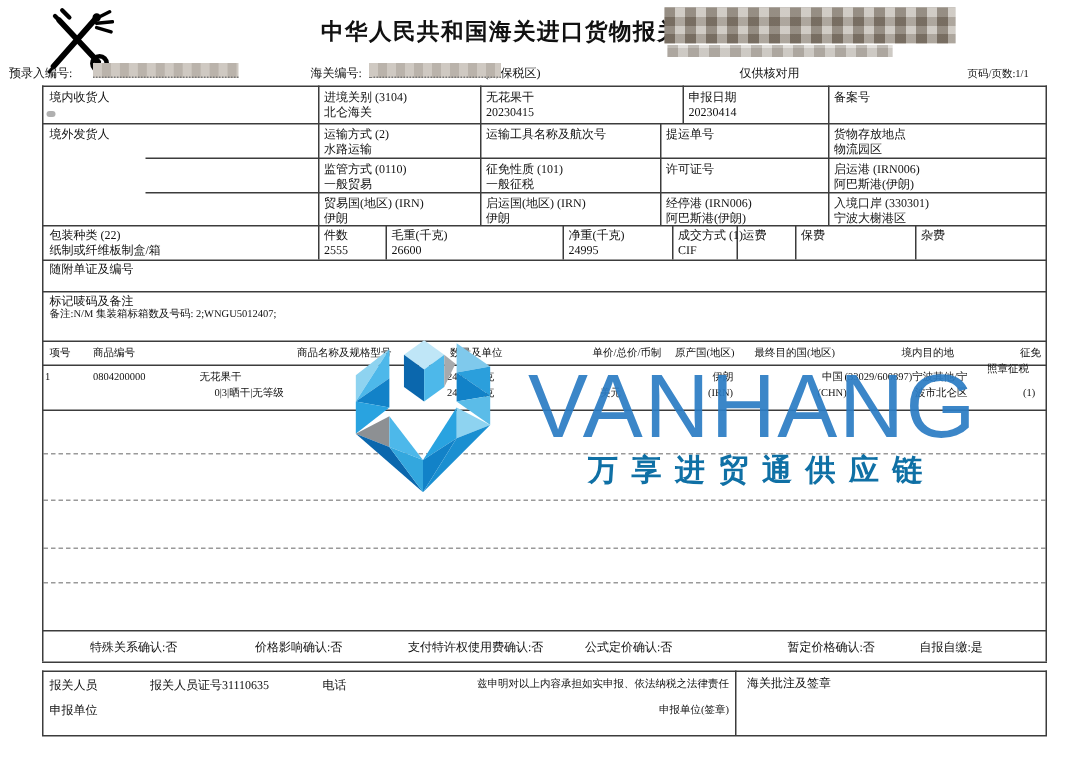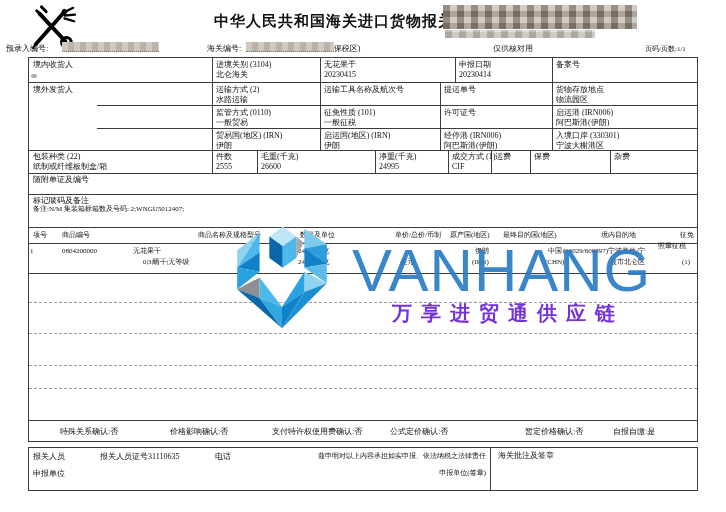--- a/index.html
+++ b/index.html
@@ -15,21 +15,21 @@
   .title{position:absolute;left:214px;top:12px;font-size:15px;font-weight:bold;letter-spacing:1px;z-index:2;}
   .mosaic{position:absolute;z-index:3;background-color:#b0a89d;
     background-image:repeating-linear-gradient(90deg,rgba(70,58,45,.35) 0 7px,rgba(255,255,255,.25) 7px 14px),
                      repeating-linear-gradient(0deg,rgba(70,58,45,.28) 0 6px,rgba(255,255,255,.22) 6px 12px);}
   .redact{position:absolute;z-index:3;height:9px;border-bottom:1px dotted #777;
     background-image:repeating-linear-gradient(90deg,#cfc9c2 0 6px,#bab3ab 6px 12px);}
   .wm{position:absolute;z-index:6;pointer-events:none;}
   .wm-brand{font-family:"Liberation Sans","DejaVu Sans",sans-serif;font-size:60px;font-weight:400;
             color:#2b7cc4;letter-spacing:1px;opacity:.92;}
   .wm-slogan{font-family:"Liberation Sans","DejaVu Sans",sans-serif;font-size:20px;font-weight:600;
-             color:#6d28d9;letter-spacing:9px;opacity:.95;}
+             color:#0369a1;letter-spacing:9px;opacity:.95;}
   .dot-redact{position:absolute;width:6px;height:4px;background:#8f8f8f;border-radius:2px;opacity:.7;z-index:2;}
 </style>
 </head>
 <body>
 
 <div id="sheet">
 
   <div class="abs" style="left:28px;top:4px;z-index:2;">
     <svg width="48" height="46" viewBox="0 0 50 48">
       <g stroke="#000" fill="none" stroke-linecap="round">

